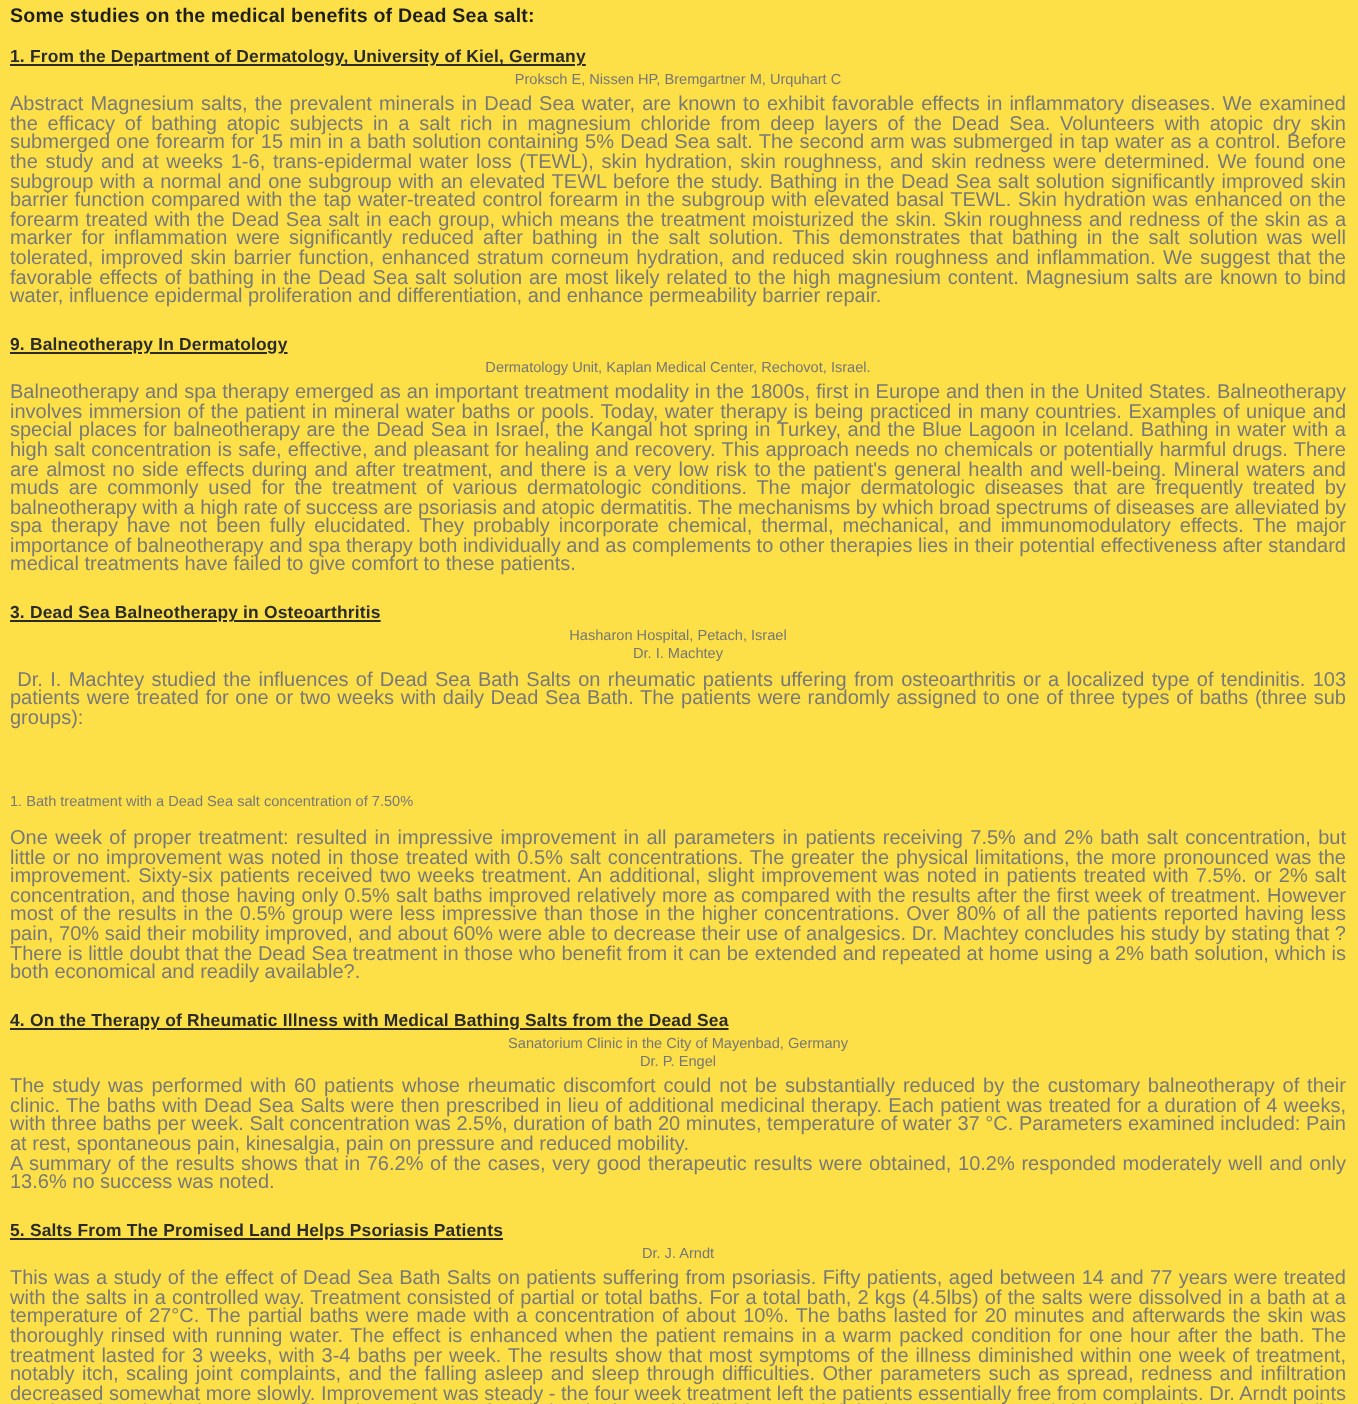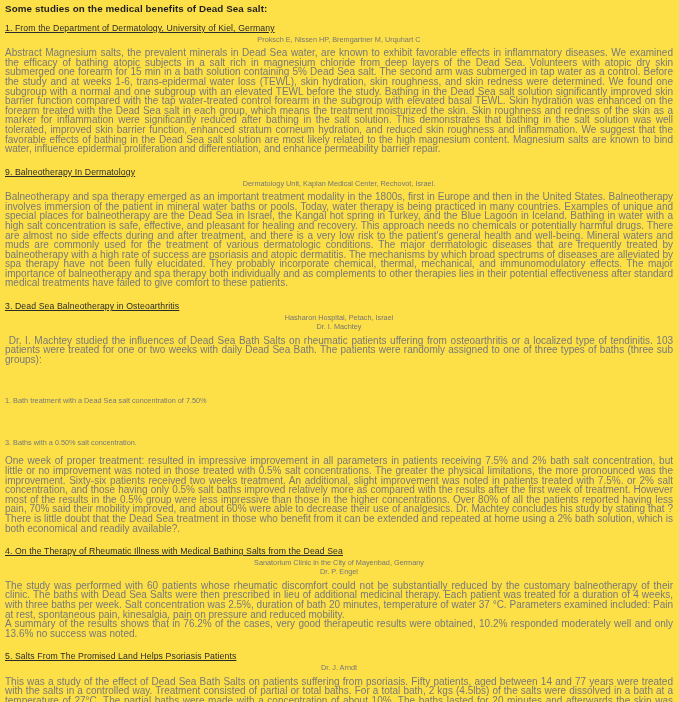--- a/index.html
+++ b/index.html
@@ -18,21 +18,21 @@
     font-size: 9.8px;
     font-weight: bold;
     color: #1f1f1f;
     letter-spacing: 0.1px;
     margin-bottom: 9px;
   }
   .study { margin-top: 13px; }
   .study:first-of-type { margin-top: 0; }
   .section-heading {
     font-size: 8.7px;
-    font-weight: normal;
+    font-weight: bold;
     color: #2b2b2b;
     text-decoration: underline;
     letter-spacing: 0.1px;
     margin-bottom: 2px;
   }
   .meta {
     font-size: 7.3px;
     line-height: 9.3px;
     color: #767676;
     text-align: center;
@@ -75,21 +75,20 @@
       </section>
       <section class="study">
         <h2 class="section-heading">3. Dead Sea Balneotherapy in Osteoarthritis</h2>
         <div class="meta-block">
           <div class="meta">Hasharon Hospital, Petach, Israel</div>
           <div class="meta">Dr. I. Machtey</div>
         </div>
         <p class="para"> Dr. I. Machtey studied the influences of Dead Sea Bath Salts on rheumatic patients uffering from osteoarthritis or a localized type of tendinitis. 103 patients were treated for one or two weeks with daily Dead Sea Bath. The patients were randomly assigned to one of three types of baths (three sub groups):</p>
         <div class="sublist">
           <div class="sublist-item">1. Bath treatment with a Dead Sea salt concentration of 7.50%</div>
-          <div class="sublist-item">3. Baths with a 0.50% salt concentration.</div>
         </div>
         <p class="para">One week of proper treatment: resulted in impressive improvement in all parameters in patients receiving 7.5% and 2% bath salt concentration, but little or no improvement was noted in those treated with 0.5% salt concentrations. The greater the physical limitations, the more pronounced was the improvement. Sixty-six patients received two weeks treatment. An additional, slight improvement was noted in patients treated with 7.5%. or 2% salt concentration, and those having only 0.5% salt baths improved relatively more as compared with the results after the first week of treatment. However most of the results in the 0.5% group were less impressive than those in the higher concentrations. Over 80% of all the patients reported having less pain, 70% said their mobility improved, and about 60% were able to decrease their use of analgesics. Dr. Machtey concludes his study by stating that ? There is little doubt that the Dead Sea treatment in those who benefit from it can be extended and repeated at home using a 2% bath solution, which is both economical and readily available?.</p>
       </section>
       <section class="study">
         <h2 class="section-heading">4. On the Therapy of Rheumatic Illness with Medical Bathing Salts from the Dead Sea</h2>
         <div class="meta-block">
           <div class="meta">Sanatorium Clinic in the City of Mayenbad, Germany</div>
           <div class="meta">Dr. P. Engel</div>
         </div>
         <p class="para">The study was performed with 60 patients whose rheumatic discomfort could not be substantially reduced by the customary balneotherapy of their clinic. The baths with Dead Sea Salts were then prescribed in lieu of additional medicinal therapy. Each patient was treated for a duration of 4 weeks, with three baths per week. Salt concentration was 2.5%, duration of bath 20 minutes, temperature of water 37 °C. Parameters examined included: Pain at rest, spontaneous pain, kinesalgia, pain on pressure and reduced mobility.</p>

